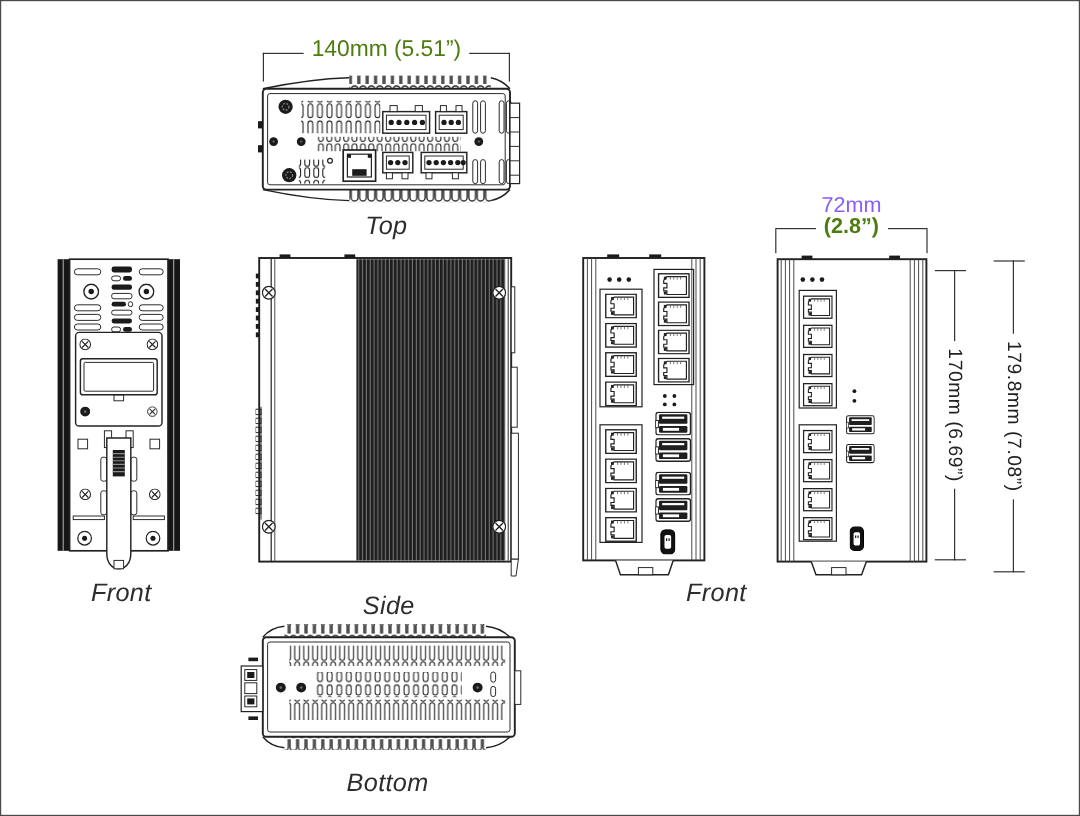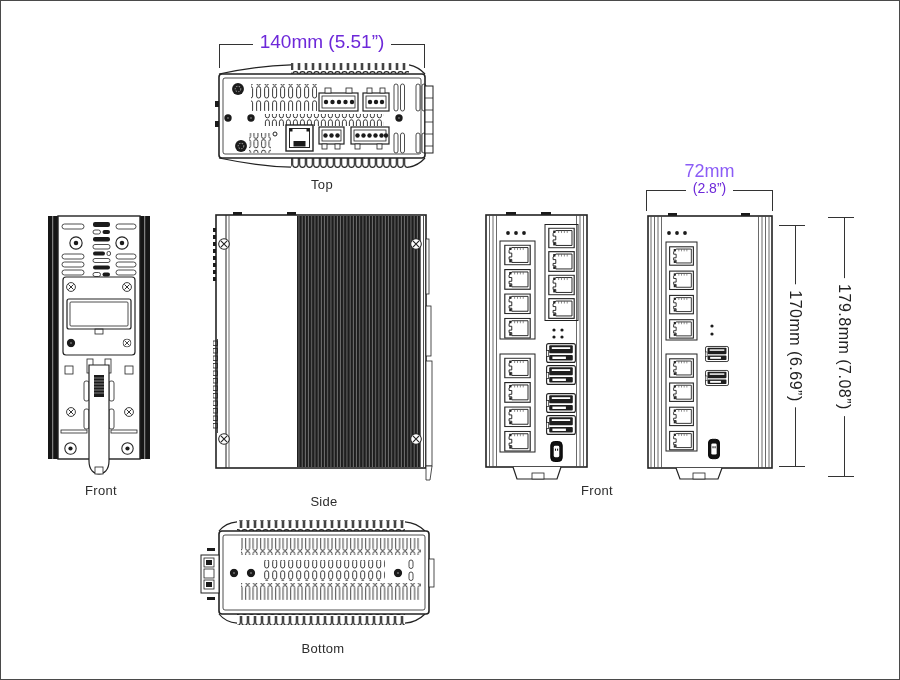--- a/index.html
+++ b/index.html
@@ -12,39 +12,39 @@
   
   .s{stroke:#222;stroke-width:1;fill:none;}
   .sf{stroke:#222;stroke-width:1;fill:#fff;}
   .w08{stroke-width:.8;} .w12{stroke-width:1.2;} .w14{stroke-width:1.4;} .w16{stroke-width:1.6;}
   .dk{fill:#1b1b1b;stroke:none;}
   .thin{stroke:#444;stroke-width:.8;fill:none;}
   
   .dim-h{position:absolute;color:#222;}
   .dim-row{display:flex;align-items:center;height:20px;}
   .dim-row .seg{flex:1;height:0;border-top:1.4px solid #333;}
-  .dim-text{font-size:19px;padding:0 7px;white-space:nowrap;transform:translateY(-2px);color:#6d28d9;}
-  .dim-text.sm{font-size:14px;}
+  .dim-text{font-size:19px;padding:0 7px;white-space:nowrap;transform:translateY(-2px);color:#4d7c0f;}
+  .dim-text.sm{font-size:18px;font-weight:bold;}
   .vtick{position:absolute;width:0;height:24px;border-left:1.3px solid #333;}
   .vtick.l{left:0;} .vtick.r{right:0;}
   .dim-line1{font-size:18px;text-align:center;height:19px;color:#8b5cf6;}
   
   .dim-v{position:absolute;}
   .dim-v .vline{position:absolute;left:16px;top:0;bottom:0;width:0;border-left:1.3px solid #333;}
   .dim-v .htick{position:absolute;left:0;width:26px;height:0;border-top:1.3px solid #333;}
   .dim-v .htick.t{top:0;} .dim-v .htick.b{bottom:0;}
   .dim-v .vtext{
     position:absolute;left:16px;top:50%;transform:translate(-50%,-50%);
     writing-mode:vertical-rl;font-size:16px;letter-spacing:.5px;color:#222;
     background:#fff;padding:6px 0;white-space:nowrap;
   }
   
   .view-label{
     position:absolute;transform:translateX(-50%);
-    font-size:13px;letter-spacing:.3px;color:#2d2d2d;
+    font-style:italic;font-size:21px;letter-spacing:.3px;color:#2d2d2d;
   }
 </style>
 </head>
 <body>
 
 <div class="canvas">
 
   <svg width="0" height="0" style="position:absolute" aria-hidden="true">
     <defs>
       <pattern id="pat-fins" width="7" height="11" patternUnits="userSpaceOnUse">

